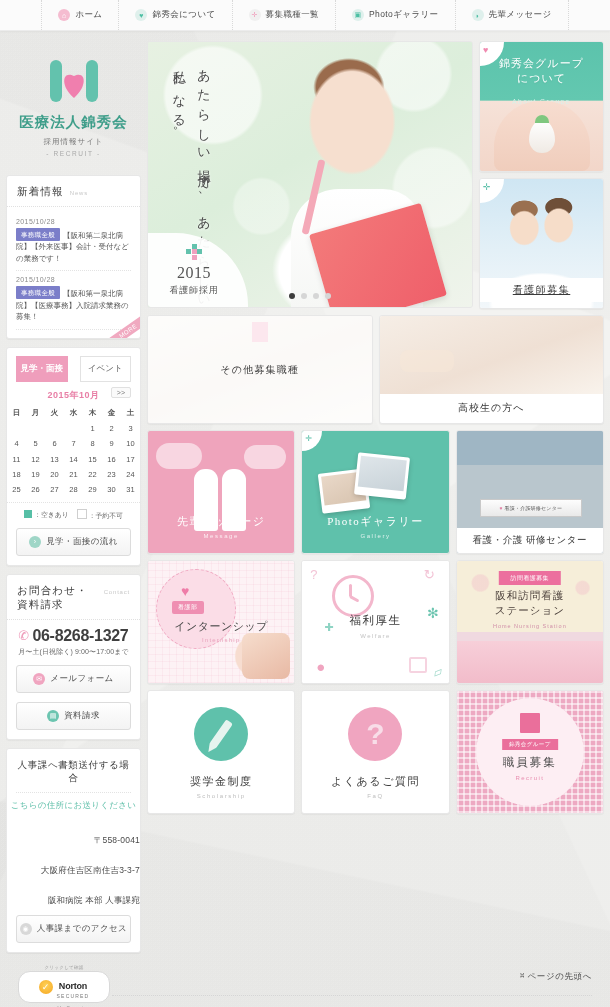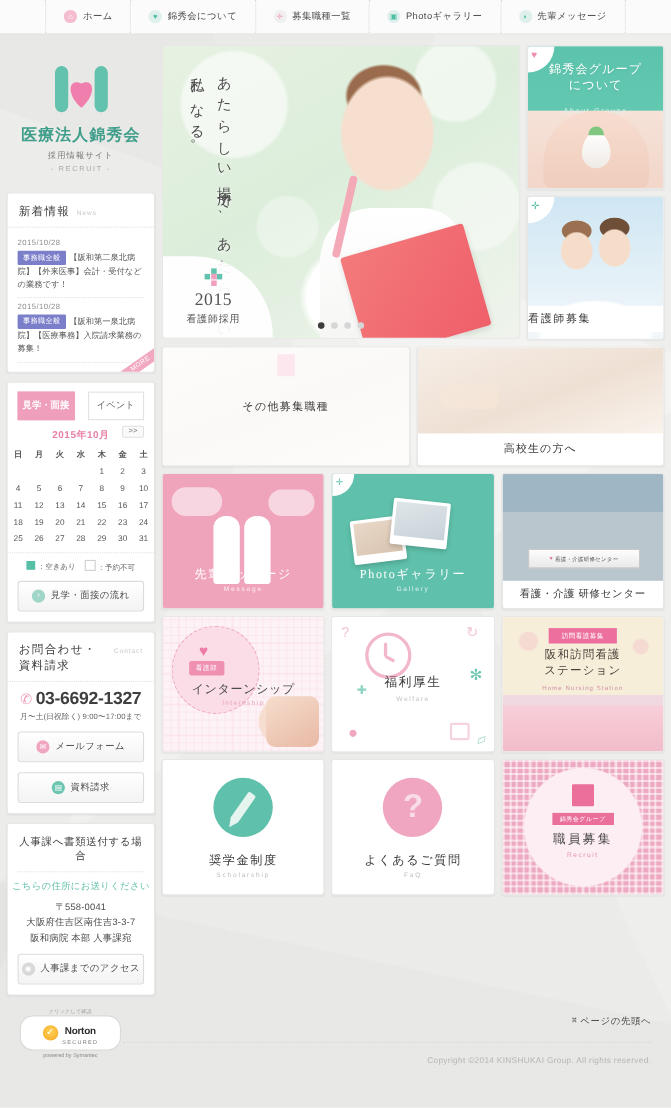--- a/index.html
+++ b/index.html
@@ -141,21 +141,21 @@
   .tel-num{font-size:16px;font-weight:bold;color:#3f3f3f;letter-spacing:-.3px;}
   .tel-ico{color:#ef9ebc;font-size:13px;}
   .tel-hours{text-align:center;font-size:7px;color:#666;padding-bottom:8px;letter-spacing:.1px;}
 
   
   .addr-title{
     text-align:center;font-family:"Liberation Serif",serif;font-size:9.5px;color:#3d3d3d;
     padding:10px 0 7px;border-bottom:1px dotted #e3e3e3;margin:0 9px;letter-spacing:.6px;
   }
   .addr-lead{text-align:center;font-size:8.5px;color:#5fbfa9;padding:7px 0 5px;letter-spacing:.3px;}
-  .addr-line{text-align:center;font-size:8.5px;color:#4a4a4a;line-height:1.65;letter-spacing:.2px;}
+  .addr-line{text-align:right;font-size:8.5px;color:#4a4a4a;line-height:1.65;letter-spacing:.2px;margin-top:16px;}
   .addr-pad{padding-bottom:8px;}
 
   
   .hero{
     position:relative;height:265px;border-radius:3px;overflow:hidden;
     background:
       radial-gradient(circle at 62% 38%,#fdf0e6 0 12%,transparent 12.5%),
       linear-gradient(160deg,#eaf4e4 0%,#dfeedd 30%,#f3f6ef 62%,#e9f0e6 100%);
     border:1px solid #e7e7e7;
   }
@@ -593,21 +593,21 @@
         </div>
       </div>
 
       <div class="panel">
         <div class="ph">
           <span class="ph-ja">お問合わせ・資料請求</span>
           <span class="ph-en">Contact</span>
         </div>
         <div class="tel">
           <span class="tel-ico">✆</span>
-          <span class="tel-num">03-6692-1327</span>
+          <span class="tel-num">06-8268-1327</span>
         </div>
         <div class="tel-hours">月〜土(日祝除く) 9:00〜17:00まで</div>
         <div class="btn">
           <span class="btn-ico" style="background:#f0a5c0">✉</span>
           <span>メールフォーム</span>
         </div>
         <div class="btn">
           <span class="btn-ico" style="background:#6cc5b0">▤</span>
           <span>資料請求</span>
         </div>
@@ -669,21 +669,21 @@
             <div class="hands"></div>
             <div class="egg"></div>
             <div class="sprout"></div>
           </div>
 
           <div class="rcard">
             <div class="rc-photo-nurse"></div>
             <div class="corner">
               <span style="color:#5fc1ab;font-size:9px">✛</span>
             </div>
-            <div style="position:absolute;left:0;right:0;bottom:6px;text-align:left;font-family:'Liberation Serif',serif;font-size:10px;color:#3a3a3a;letter-spacing:1.5px;background:#fff;padding:5px 0;">看護師募集</div>
+            <div style="position:absolute;left:0;right:0;bottom:6px;text-align:center;font-family:'Liberation Serif',serif;font-size:10px;color:#3a3a3a;letter-spacing:1.5px;background:#fff;padding:5px 0;text-decoration:underline;">看護師募集</div>
           </div>
         </div>
       </div>
 
 
       <div class="crow">
         <div class="card">
           <div class="card-img ph-med5" style="height:100%;position:absolute;inset:0"></div>
           <div class="other-cross"></div>
           <div class="other-overlay">その他募集職種</div>

